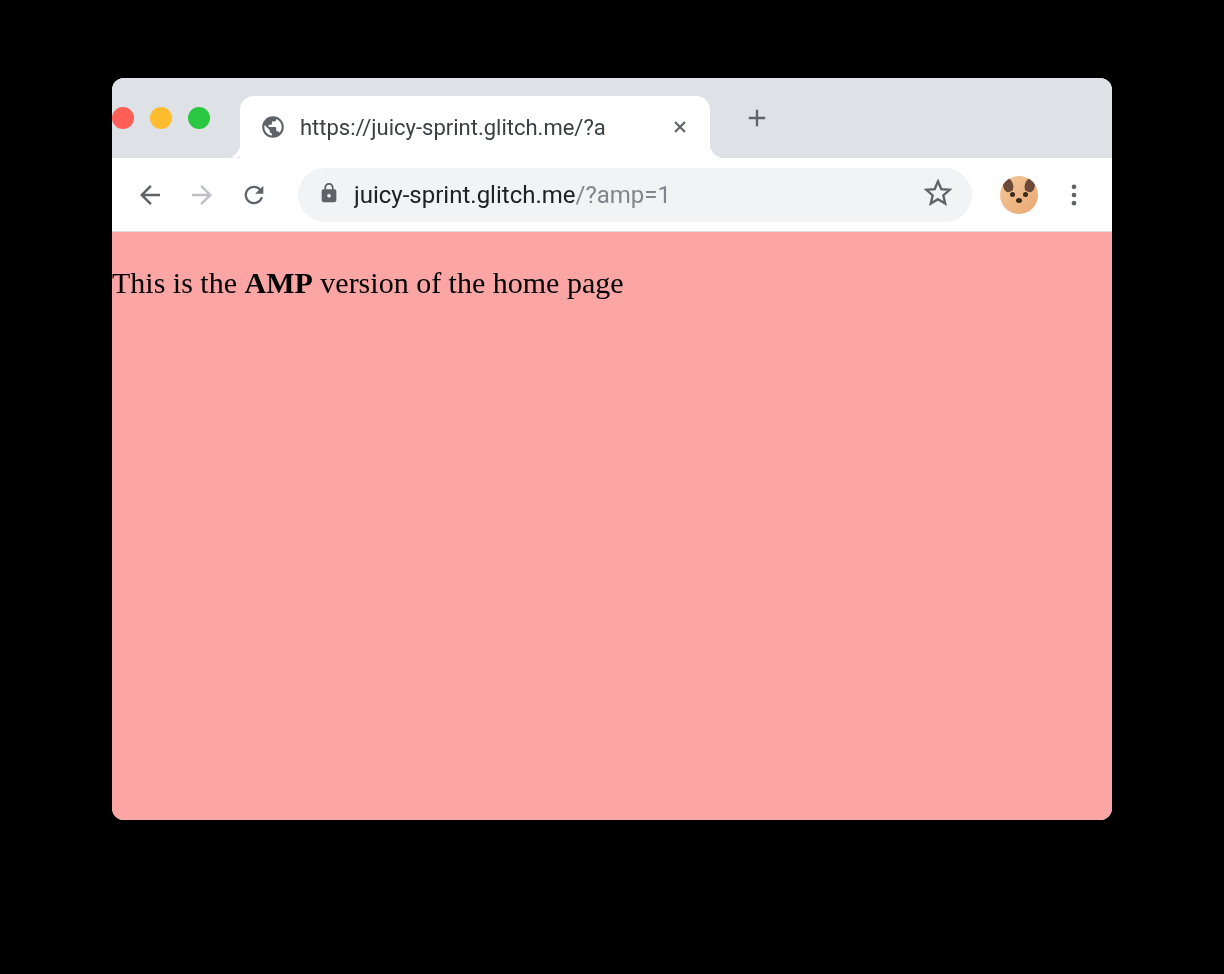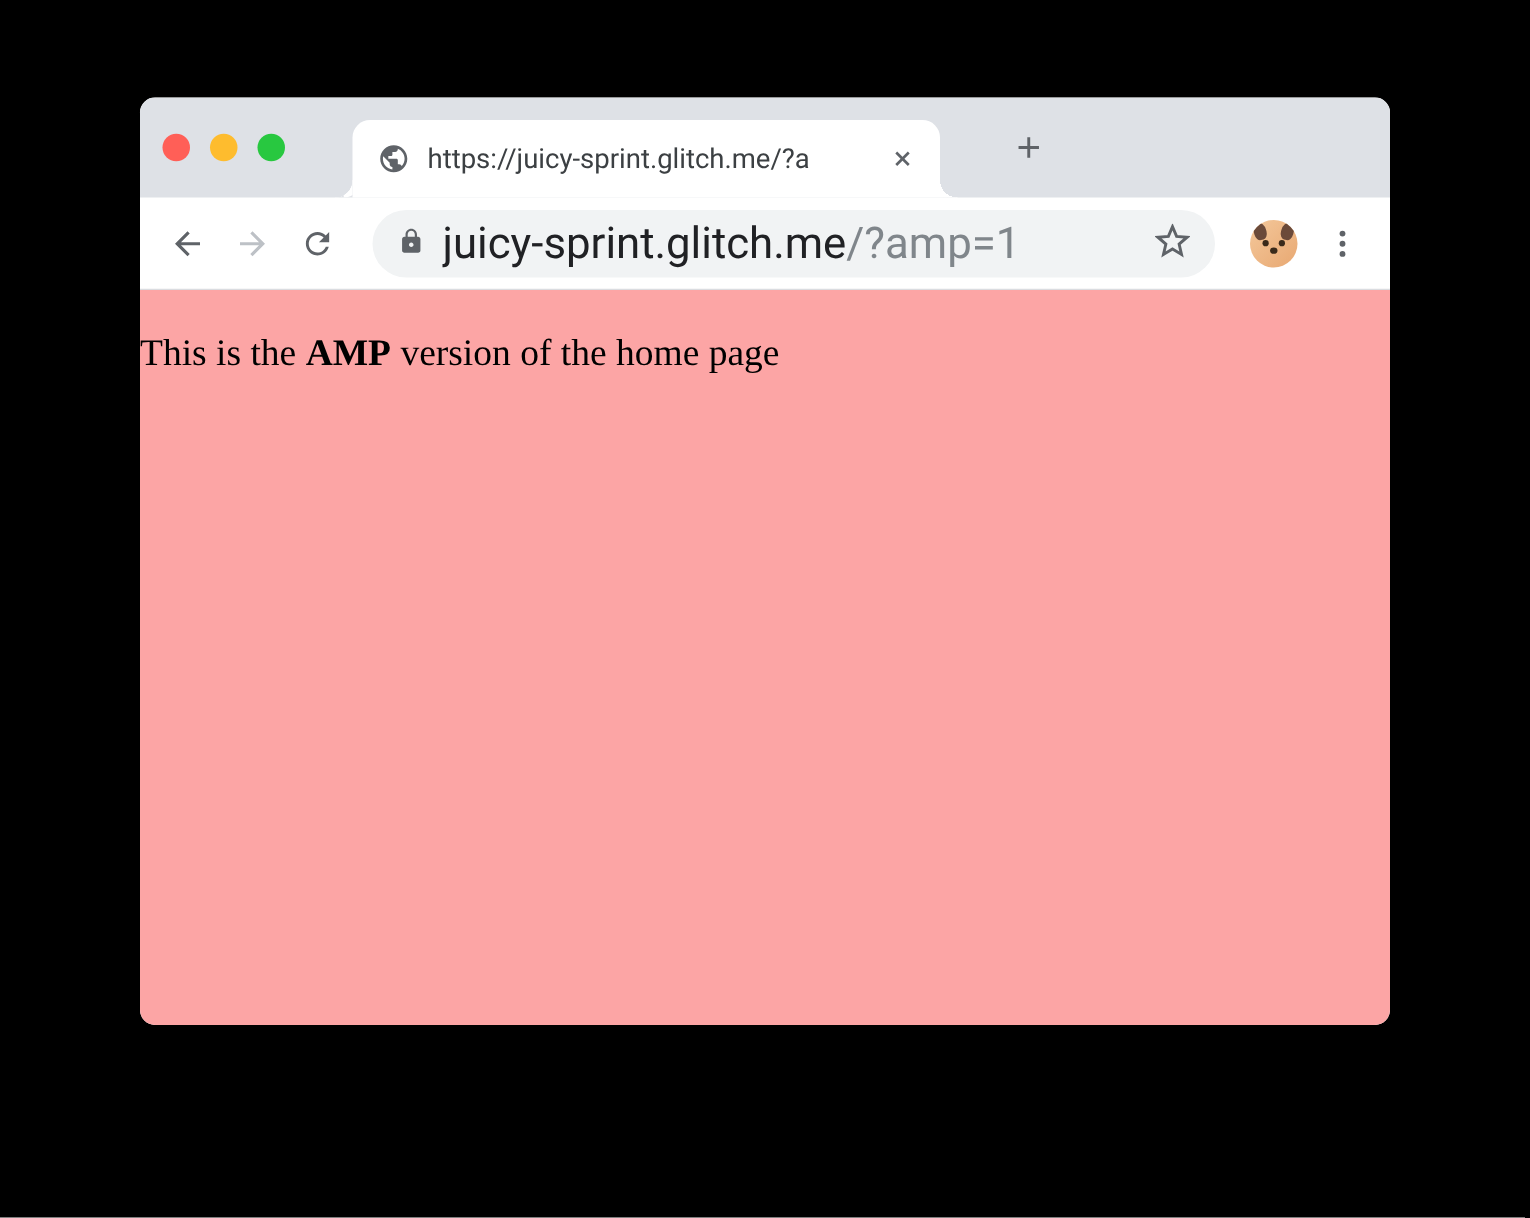--- a/index.html
+++ b/index.html
@@ -25,23 +25,21 @@
       box-shadow: 0 20px 60px rgba(0,0,0,0.5);
       overflow: hidden;
       display: flex;
       flex-direction: column;
     }
     .tab-bar {
       height: 80px;
       background: #dee1e6;
       display: flex;
       align-items: center;
-      padding-left: 18px;
-      position: relative;
-      gap: 24px;
+      position: relative;
     }
     .window-controls {
       display: flex;
       gap: 16px;
       align-items: center;
       margin-right: 30px;
     }
     .control-dot {
       width: 22px;
       height: 22px;
@@ -158,21 +156,21 @@
       padding: 0 20px;
       margin: 0 14px;
       gap: 14px;
     }
     .lock-icon {
       color: #5f6368;
       flex-shrink: 0;
     }
     .url-text {
       flex: 1;
-      font-size: 35px;
+      font-size: 24px;
       color: #202124;
       white-space: nowrap;
       overflow: hidden;
     }
     .url-domain {
       color: #202124;
     }
     .url-path {
       color: #80868b;
     }

